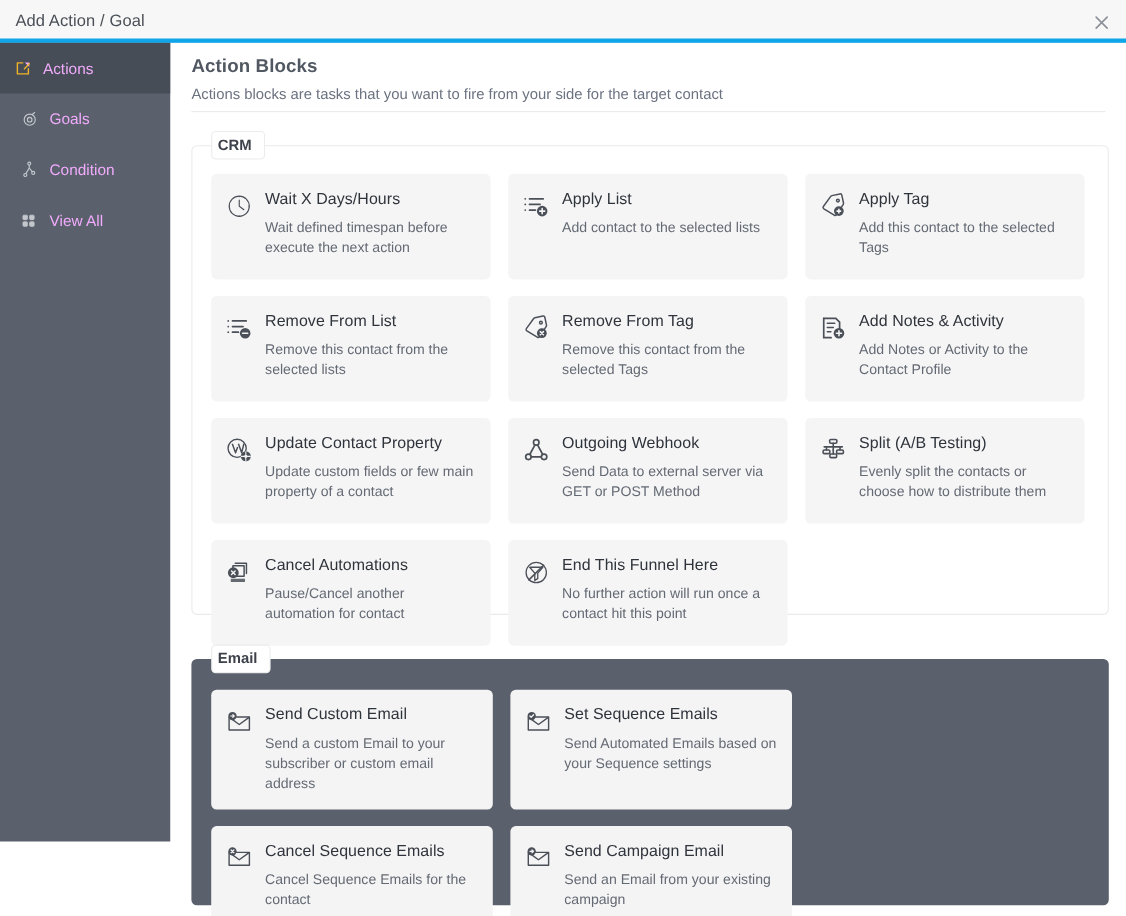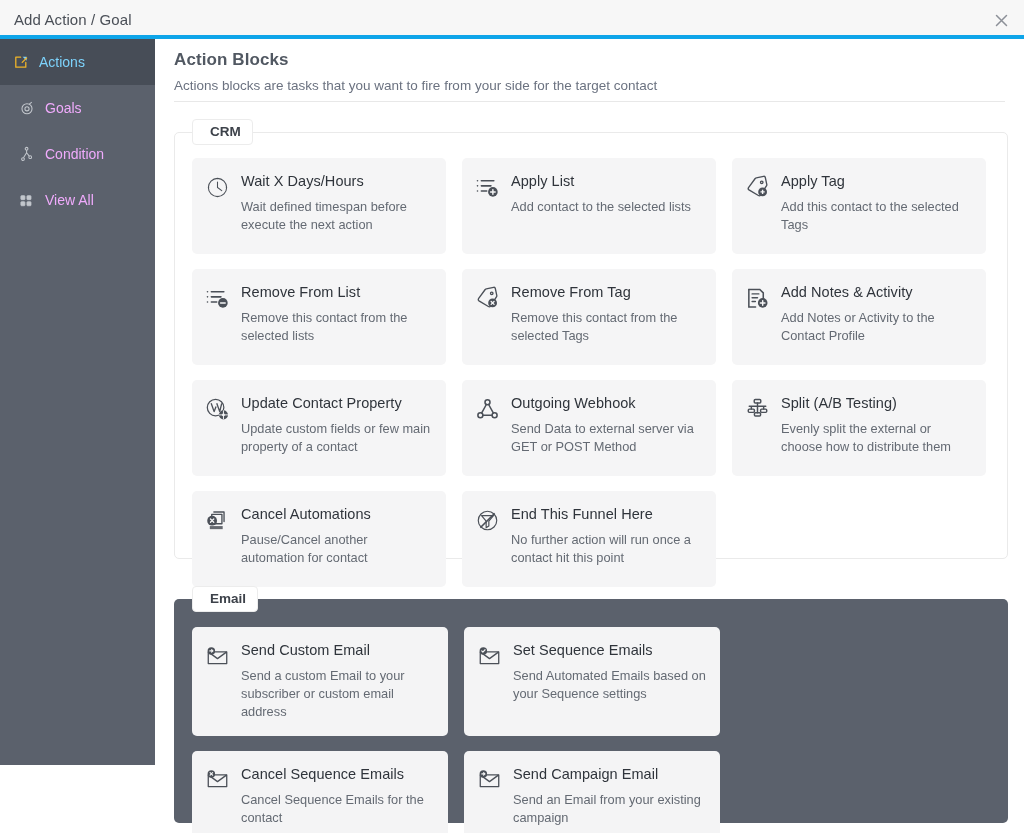--- a/index.html
+++ b/index.html
@@ -56,21 +56,21 @@
     display: flex;
     align-items: center;
     padding-left: 18px;
     gap: 10px;
     color: #f0abfc;
     font-size: 14px;
     cursor: pointer;
   }
   .side-item.active {
     background: #474d57;
-    color: #7dd3fc;
+    color: #f0abfc;
     padding-left: 12px;
   }
   .side-item .side-ico {
     width: 17px; height: 17px;
     display: flex; align-items: center; justify-content: center;
     flex: none;
   }
   .side-item.active .side-ico svg { stroke: #f0b429; }
   .side-item .side-ico svg { stroke: #c3c7cd; }
 
@@ -121,21 +121,21 @@
   }
   .group-box.dark {
     background: #5b616c;
   }
   .group-label {
     position: absolute;
     left: 18px; top: -13px;
     background: #ffffff;
     border: 1px solid #ececec;
     border-radius: 4px;
-    padding: 4px 11px 5px 17px;
+    padding: 4px 11px 5px 5px;
     font-size: 13.5px;
     font-weight: bold;
     color: #3d424a;
     z-index: 3;
   }
 
   .cards {
     position: absolute;
     left: 18px; top: 22px;
     right: 18px;
@@ -384,21 +384,21 @@
                 <rect x="9.6" y="2.6" width="6.8" height="3.6" rx="1.1"></rect>
                 <path d="M13 6.2v3.4M4.4 9.6h17.2M6.6 9.6v3M13 9.6v3M19.4 9.6v3"></path>
                 <rect x="3.4" y="12.6" width="6.4" height="3.4" rx="1.1"></rect>
                 <rect x="16.2" y="12.6" width="6.4" height="3.4" rx="1.1"></rect>
                 <rect x="9.8" y="16.4" width="6.4" height="3.4" rx="1.1"></rect>
                 <path d="M13 12.6v3.8"></path>
               </svg>
             </div>
             <div class="card-body">
               <div class="card-title">Split (A/B Testing)</div>
-              <div class="card-desc">Evenly split the external or choose how to distribute them</div>
+              <div class="card-desc">Evenly split the contacts or choose how to distribute them</div>
             </div>
           </div>
           <div class="card tall">
             <div class="card-ico">
               <svg viewBox="0 0 26 26" width="25" height="25" fill="none" stroke="currentColor" stroke-width="1.4" stroke-linecap="round" stroke-linejoin="round">
                 <path d="M7 6.6h10.6v9.8H7z"></path>
                 <path d="M9.2 4.2h10.6v9.8"></path>
                 <path d="M5 18.8h13.4v3.2H5z" fill="currentColor" stroke="none" opacity=".85"></path>
                 <circle cx="7.4" cy="13.2" r="5.1" fill="currentColor" stroke="none"></circle>
                 <path d="M5.7 11.5l3.4 3.4M9.1 11.5l-3.4 3.4" stroke="#f5f5f6" stroke-width="1.4"></path>

